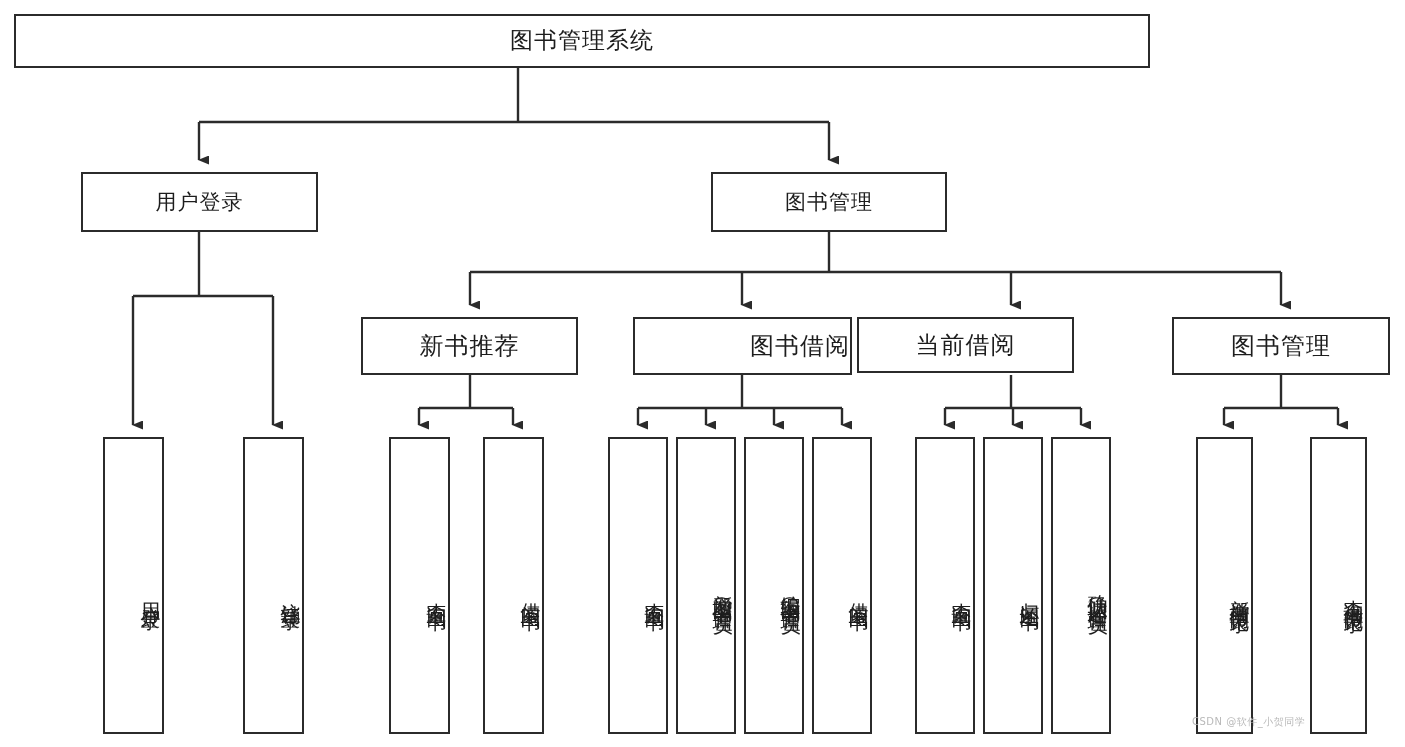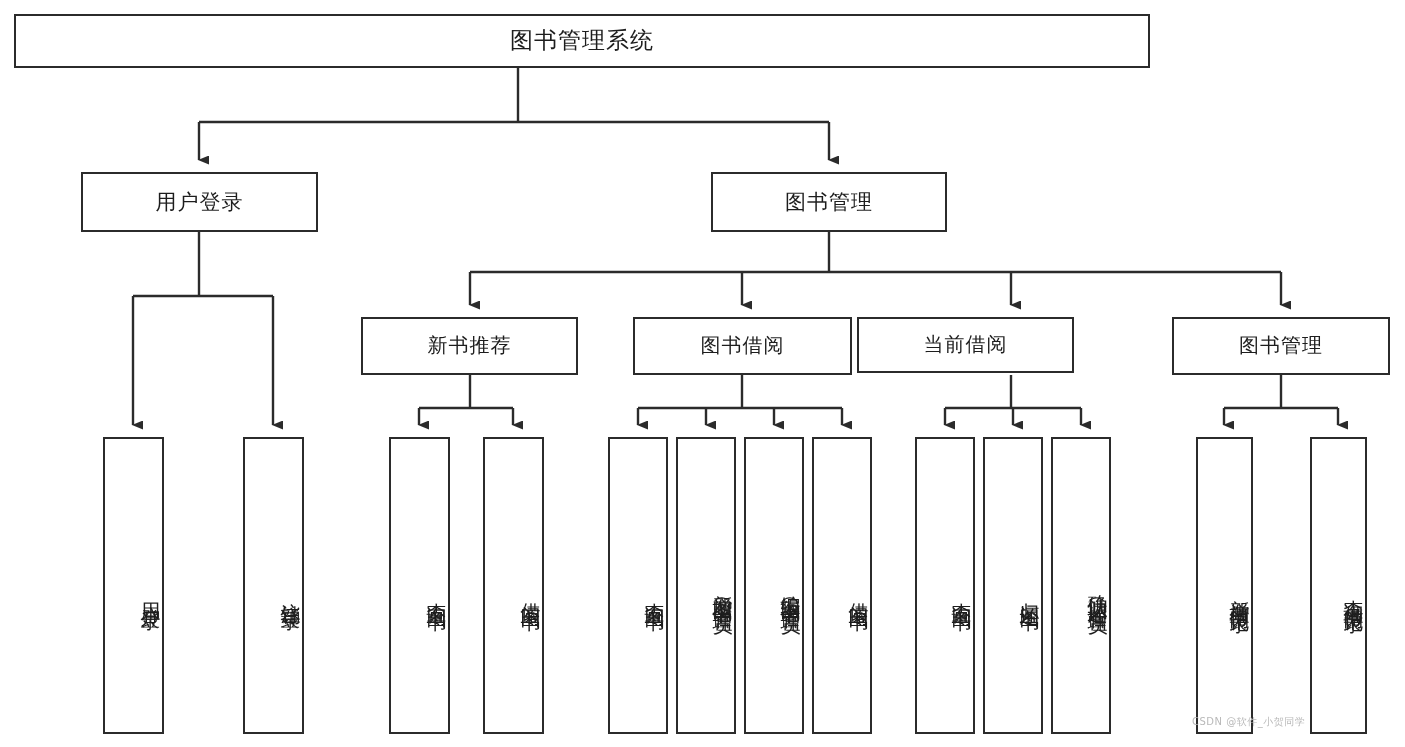--- a/index.html
+++ b/index.html
@@ -36,21 +36,21 @@
   }
   .node.root{
     font-size:23px;
     letter-spacing:1px;
   }
   .node.lvl2{
     font-size:21px;
     letter-spacing:1px;
   }
   .node.lvl3{
-    font-size:20px;
+    font-size:24px;
     letter-spacing:1px;
   }
   .node.leaf{
     font-size:20px;
     writing-mode:vertical-rl;
     text-orientation:upright;
     align-items:flex-start;
     justify-content:center;
     padding-top:14px;
     letter-spacing:3px;
@@ -133,21 +133,21 @@
   <div class="node lvl2" style="left: 81px; top: 172px; width: 237px; height: 60px;">
     <span>用户登录</span>
   </div>
   <div class="node lvl2" style="left: 711px; top: 172px; width: 236px; height: 60px;">
     <span>图书管理</span>
   </div>
 
   <div class="node lvl3" style="left: 361px; top: 317px; width: 217px; height: 58px;">
     <span>新书推荐</span>
   </div>
-  <div class="node lvl3" style="left: 633px; top: 317px; width: 219px; height: 58px;">
+  <div class="node lvl3" style="left: 633px; top: 317px; width: 219px; height: 58px; justify-content: flex-end;">
     <span>图书借阅</span>
   </div>
   <div class="node lvl3" style="left: 857px; top: 317px; width: 217px; height: 56px;">
     <span>当前借阅</span>
   </div>
   <div class="node lvl3" style="left: 1172px; top: 317px; width: 218px; height: 58px;">
     <span>图书管理</span>
   </div>
 
   <div class="node leaf" style="left: 103px; top: 437px; width: 61px; height: 297px;">

